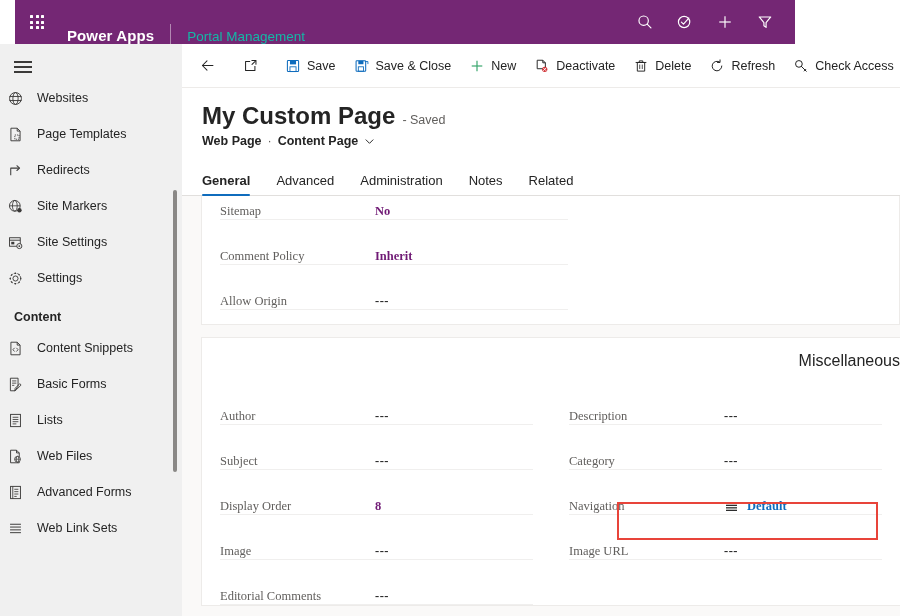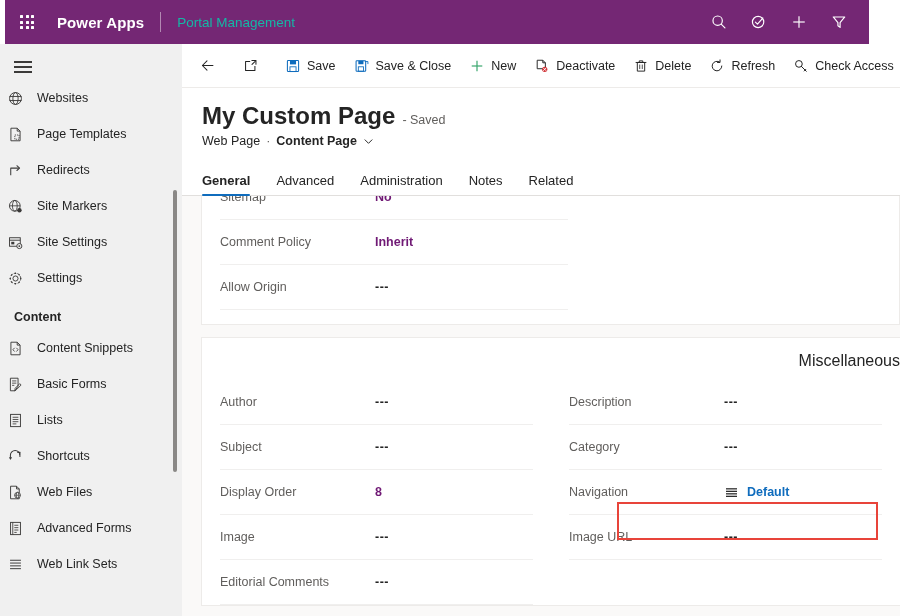--- a/index.html
+++ b/index.html
@@ -6,22 +6,22 @@
   html, body {
     width: 900px; height: 616px;
     font-family: "Liberation Sans", sans-serif;
     background: #ffffff;
     overflow: hidden;
   }
   #app { position: relative; width: 900px; height: 616px; }
 
   
   .topbar {
-    position: absolute; left: 5px; top: 0; width: 864px; height: 44px;
-    background: #742774; display: flex; align-items: center;
+    position: absolute; left: 15px; top: 0; width: 780px; height: 44px;
+    background: #742774; display: flex; align-items: flex-end;
   }
   .waffle {
     width: 44px; height: 44px; display: flex; align-items: center;
     justify-content: center; cursor: pointer;
   }
   .waffle-grid {
     display: grid; grid-template-columns: repeat(3, 3px);
     grid-template-rows: repeat(3, 3px); gap: 2.5px;
   }
   .waffle-grid i { width: 3px; height: 3px; background: #fff; border-radius: 0.5px; display: block; }
@@ -95,21 +95,21 @@
   .cmd svg { display: block; }
   .cmd-label { font-size: 12.5px; color: #242424; margin-left: 6px; }
   .cmd-div { width: 1px; height: 22px; background: #e1dfdd; margin: 0 4px; }
 
   
   .titleblock { padding: 14px 0 0 20px; }
   .title-row { display: flex; align-items: baseline; }
   .rec-title { font-size: 24px; font-weight: bold; color: #242424; }
   .rec-status { font-size: 12.5px; color: #605e5c; margin-left: 7px; }
   .subtitle-row { display: flex; align-items: center; margin-top: 4px; }
-  .sub-a { font-size: 12.5px; font-weight: normal; color: #242424; }
+  .sub-a { font-size: 12.5px; font-weight: bold; color: #242424; }
   .sub-dot { font-size: 12.5px; color: #605e5c; margin: 0 6px; }
   .sub-b { font-size: 12.5px; font-weight: bold; color: #242424; cursor: pointer; }
   .chev { margin-left: 6px; cursor: pointer; display: flex; align-items: center; }
 
   
   .tabs {
     display: flex; align-items: flex-end; padding-left: 20px; margin-top: 14px;
     border-bottom: 1px solid #e1dfdd; height: 34px;
   }
   .tab {
@@ -129,22 +129,22 @@
   .card {
     background: #ffffff; border: 1px solid #edebe9; margin: 0 0 12px 19px;
   }
   .card.wide { margin-right: 0; border-right: none; }
   .card-title {
     font-size: 16px; color: #242424; padding: 14px 0 10px 18px; text-align: right;
   }
   .cols { display: flex; }
   .col { width: 384px; }
   .field {
-    display: flex; align-items: center; height: 45px;
-    border-bottom: 1px solid #f0efee; margin-left: 18px; margin-right: 18px;
+    display: flex; align-items: flex-end; height: 45px;
+    border-bottom: 1px solid #f0efee; margin-left: 18px; margin-right: 18px; font-family: Liberation Serif, serif;
   }
   .fl {
     width: 155px; font-size: 12.5px; color: #605e5c; flex: 0 0 155px;
   }
   .fv { font-size: 12.5px; color: #701a75; font-weight: bold; }
   .fv.muted { color: #242424; font-weight: bold; letter-spacing: .5px; }
   .lookup { display: flex; align-items: center; }
   .lookup-icon { margin-right: 8px; display: flex; align-items: center; }
   .lookup-link {
     font-size: 12.5px; color: #0f6cbd; font-weight: bold; cursor: pointer;
@@ -318,30 +318,20 @@
           <rect x="4.2" y="2.8" width="11.6" height="14.4" fill="none" stroke="#3b3a39" stroke-width="1.1"></rect>
           <line x1="6.6" y1="6.2" x2="13.4" y2="6.2" stroke="#3b3a39" stroke-width="1"></line>
           <line x1="6.6" y1="8.8" x2="13.4" y2="8.8" stroke="#3b3a39" stroke-width="1"></line>
           <line x1="6.6" y1="11.4" x2="13.4" y2="11.4" stroke="#3b3a39" stroke-width="1"></line>
           <line x1="6.6" y1="14" x2="11" y2="14" stroke="#3b3a39" stroke-width="1"></line>
         </svg>
       </span>
       <span class="nav-label">Lists</span>
     </div>
 
-    <div class="nav-item">
-      <span class="nav-icon">
-        <svg width="17" height="17" viewBox="0 0 20 20">
-          <path d="M4 12.6 V8.6 A5.6 5.6 0 0 1 15.2 8.6 V10" fill="none" stroke="#3b3a39" stroke-width="1.2" stroke-linecap="round"></path>
-          <path d="M3 11 L4.1 13 L5.3 11" fill="none" stroke="#3b3a39" stroke-width="1.2" stroke-linejoin="round"></path>
-          <path d="M12.6 5.4 L15.4 5 L15 7.8" fill="none" stroke="#3b3a39" stroke-width="1.2" stroke-linejoin="round" stroke-linecap="round"></path>
-        </svg>
-      </span>
-      <span class="nav-label">Shortcuts</span>
-    </div>
 
     <div class="nav-item">
       <span class="nav-icon">
         <svg width="17" height="17" viewBox="0 0 20 20">
           <path d="M4.2 2.6 H11.2 L14.4 5.8 V17.4 H4.2 Z" fill="none" stroke="#3b3a39" stroke-width="1.1" stroke-linejoin="round"></path>
           <path d="M11.2 2.6 V5.8 H14.4" fill="none" stroke="#3b3a39" stroke-width="1.1"></path>
           <circle cx="12.4" cy="13.2" r="3.4" fill="#f0f0f0" stroke="#3b3a39" stroke-width="1"></circle>
           <ellipse cx="12.4" cy="13.2" rx="1.5" ry="3.4" fill="none" stroke="#3b3a39" stroke-width=".85"></ellipse>
           <line x1="9" y1="13.2" x2="15.8" y2="13.2" stroke="#3b3a39" stroke-width=".85"></line>
         </svg>

